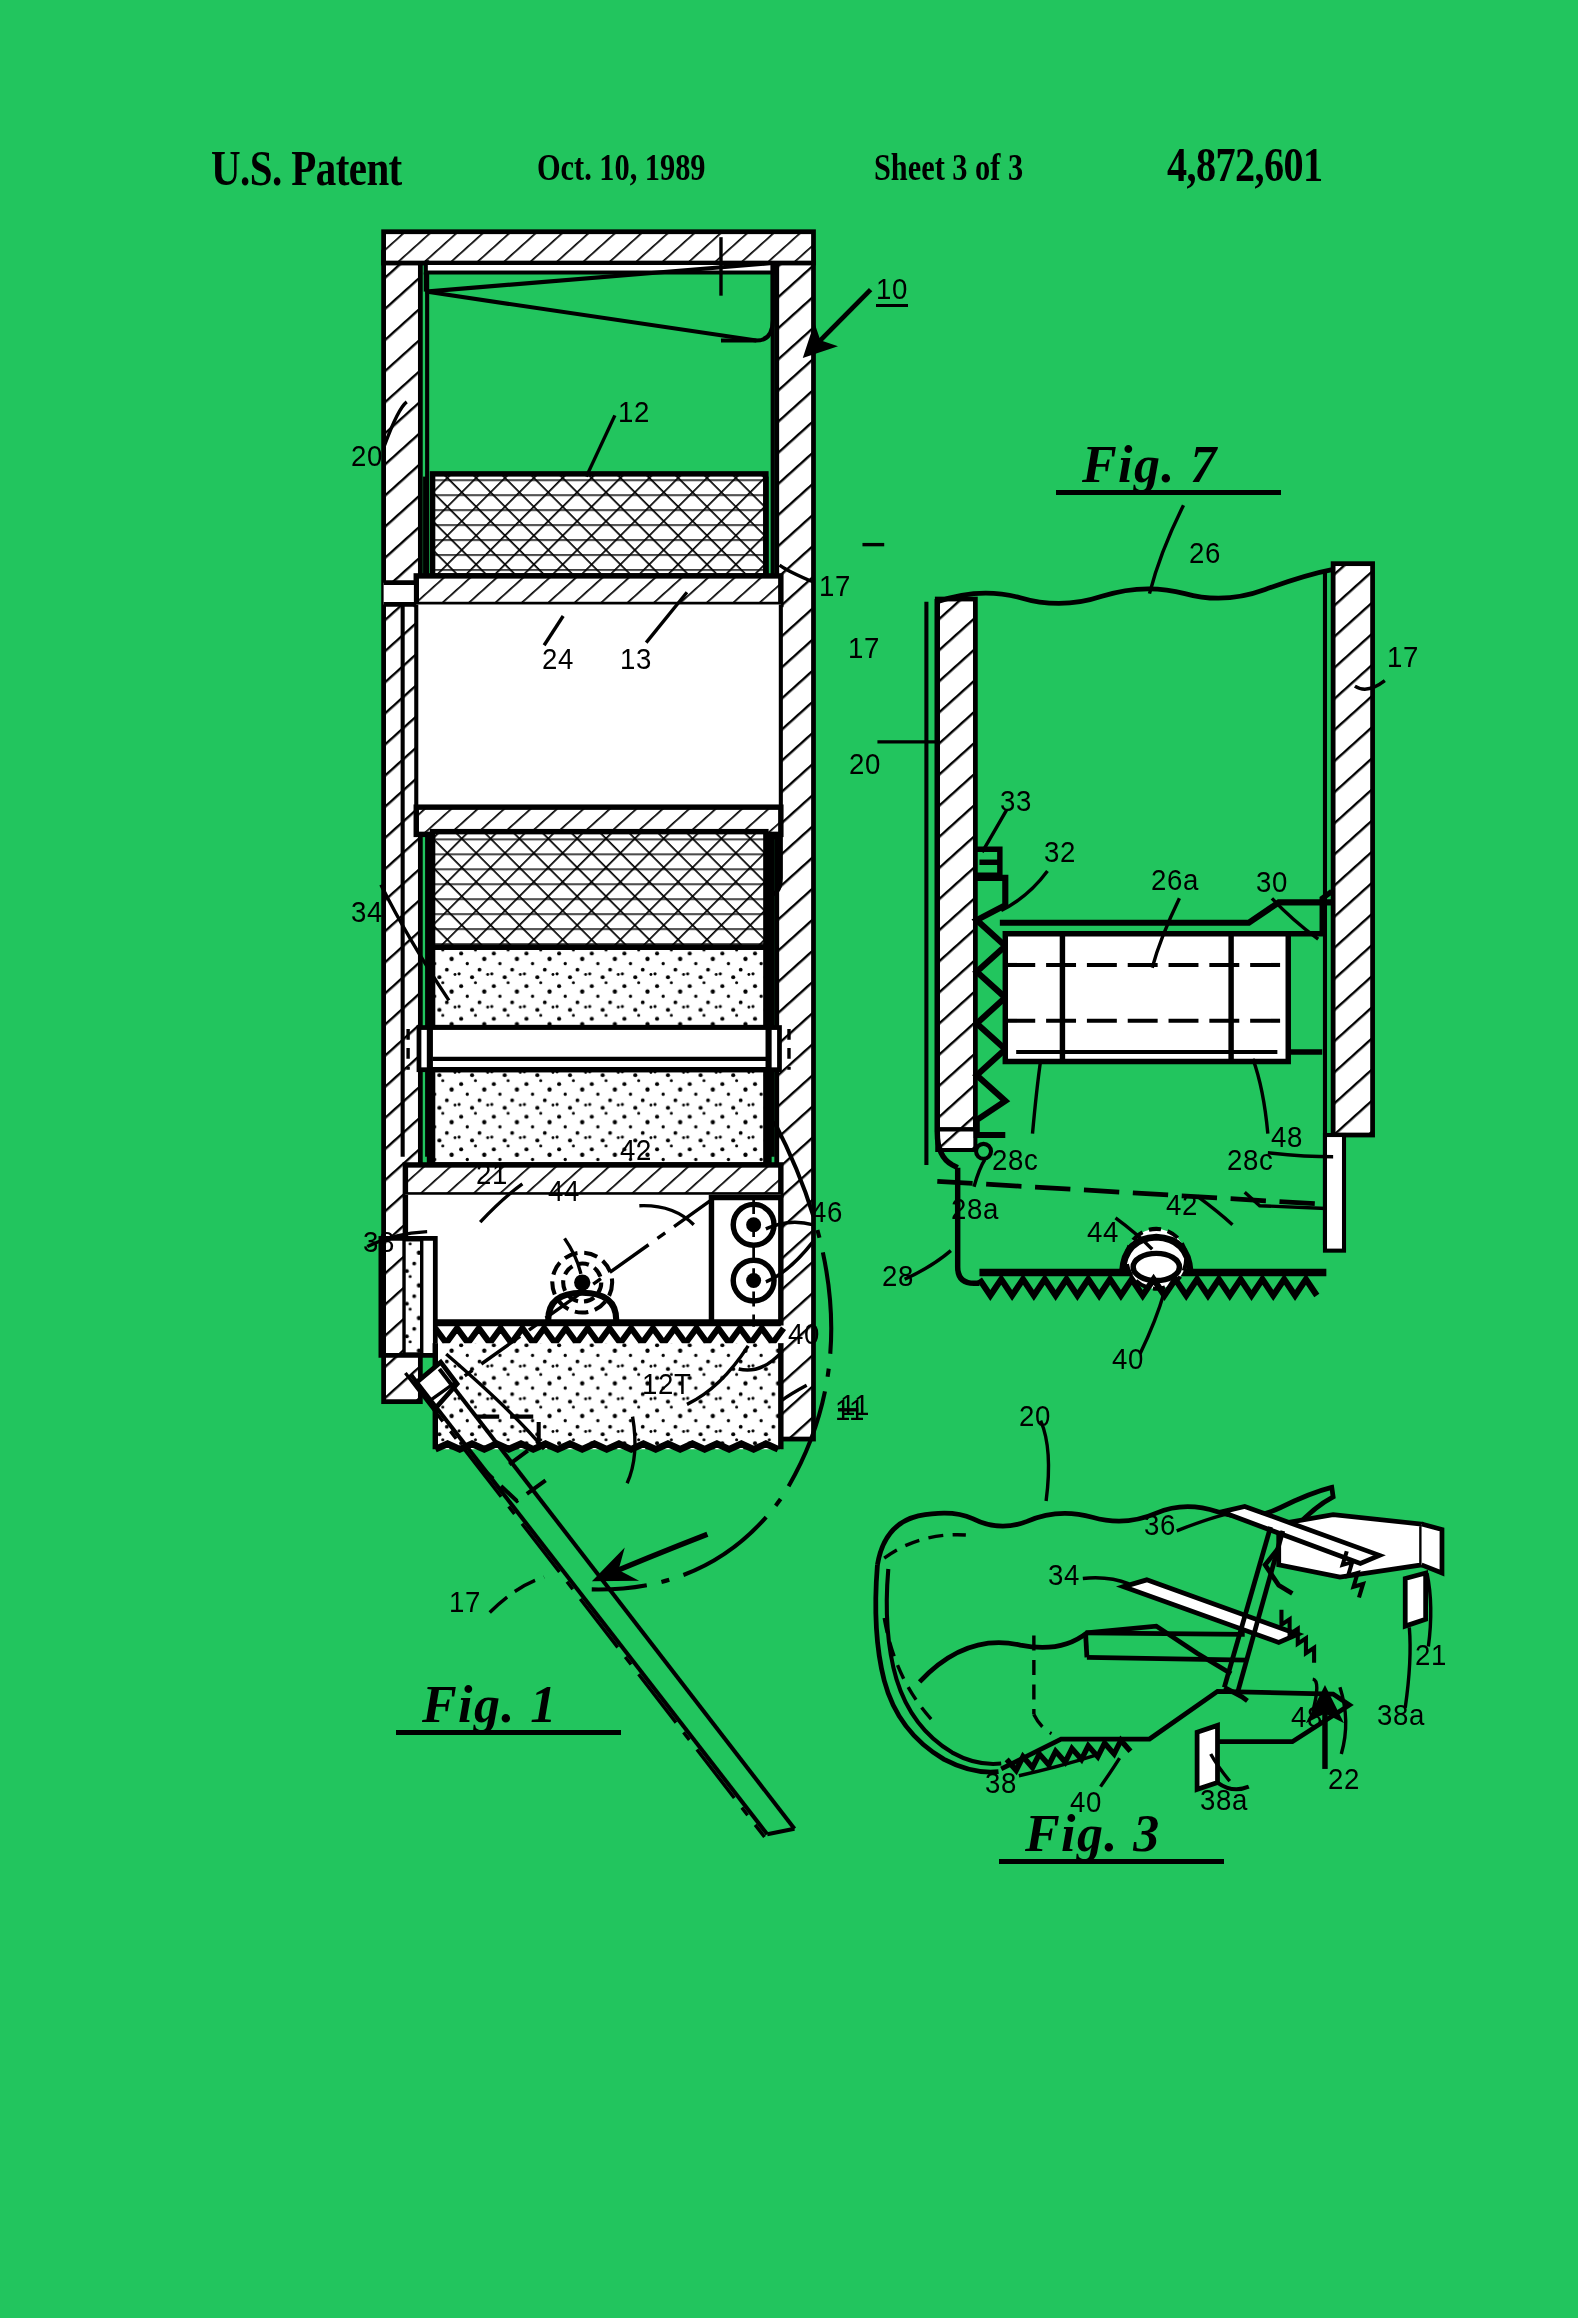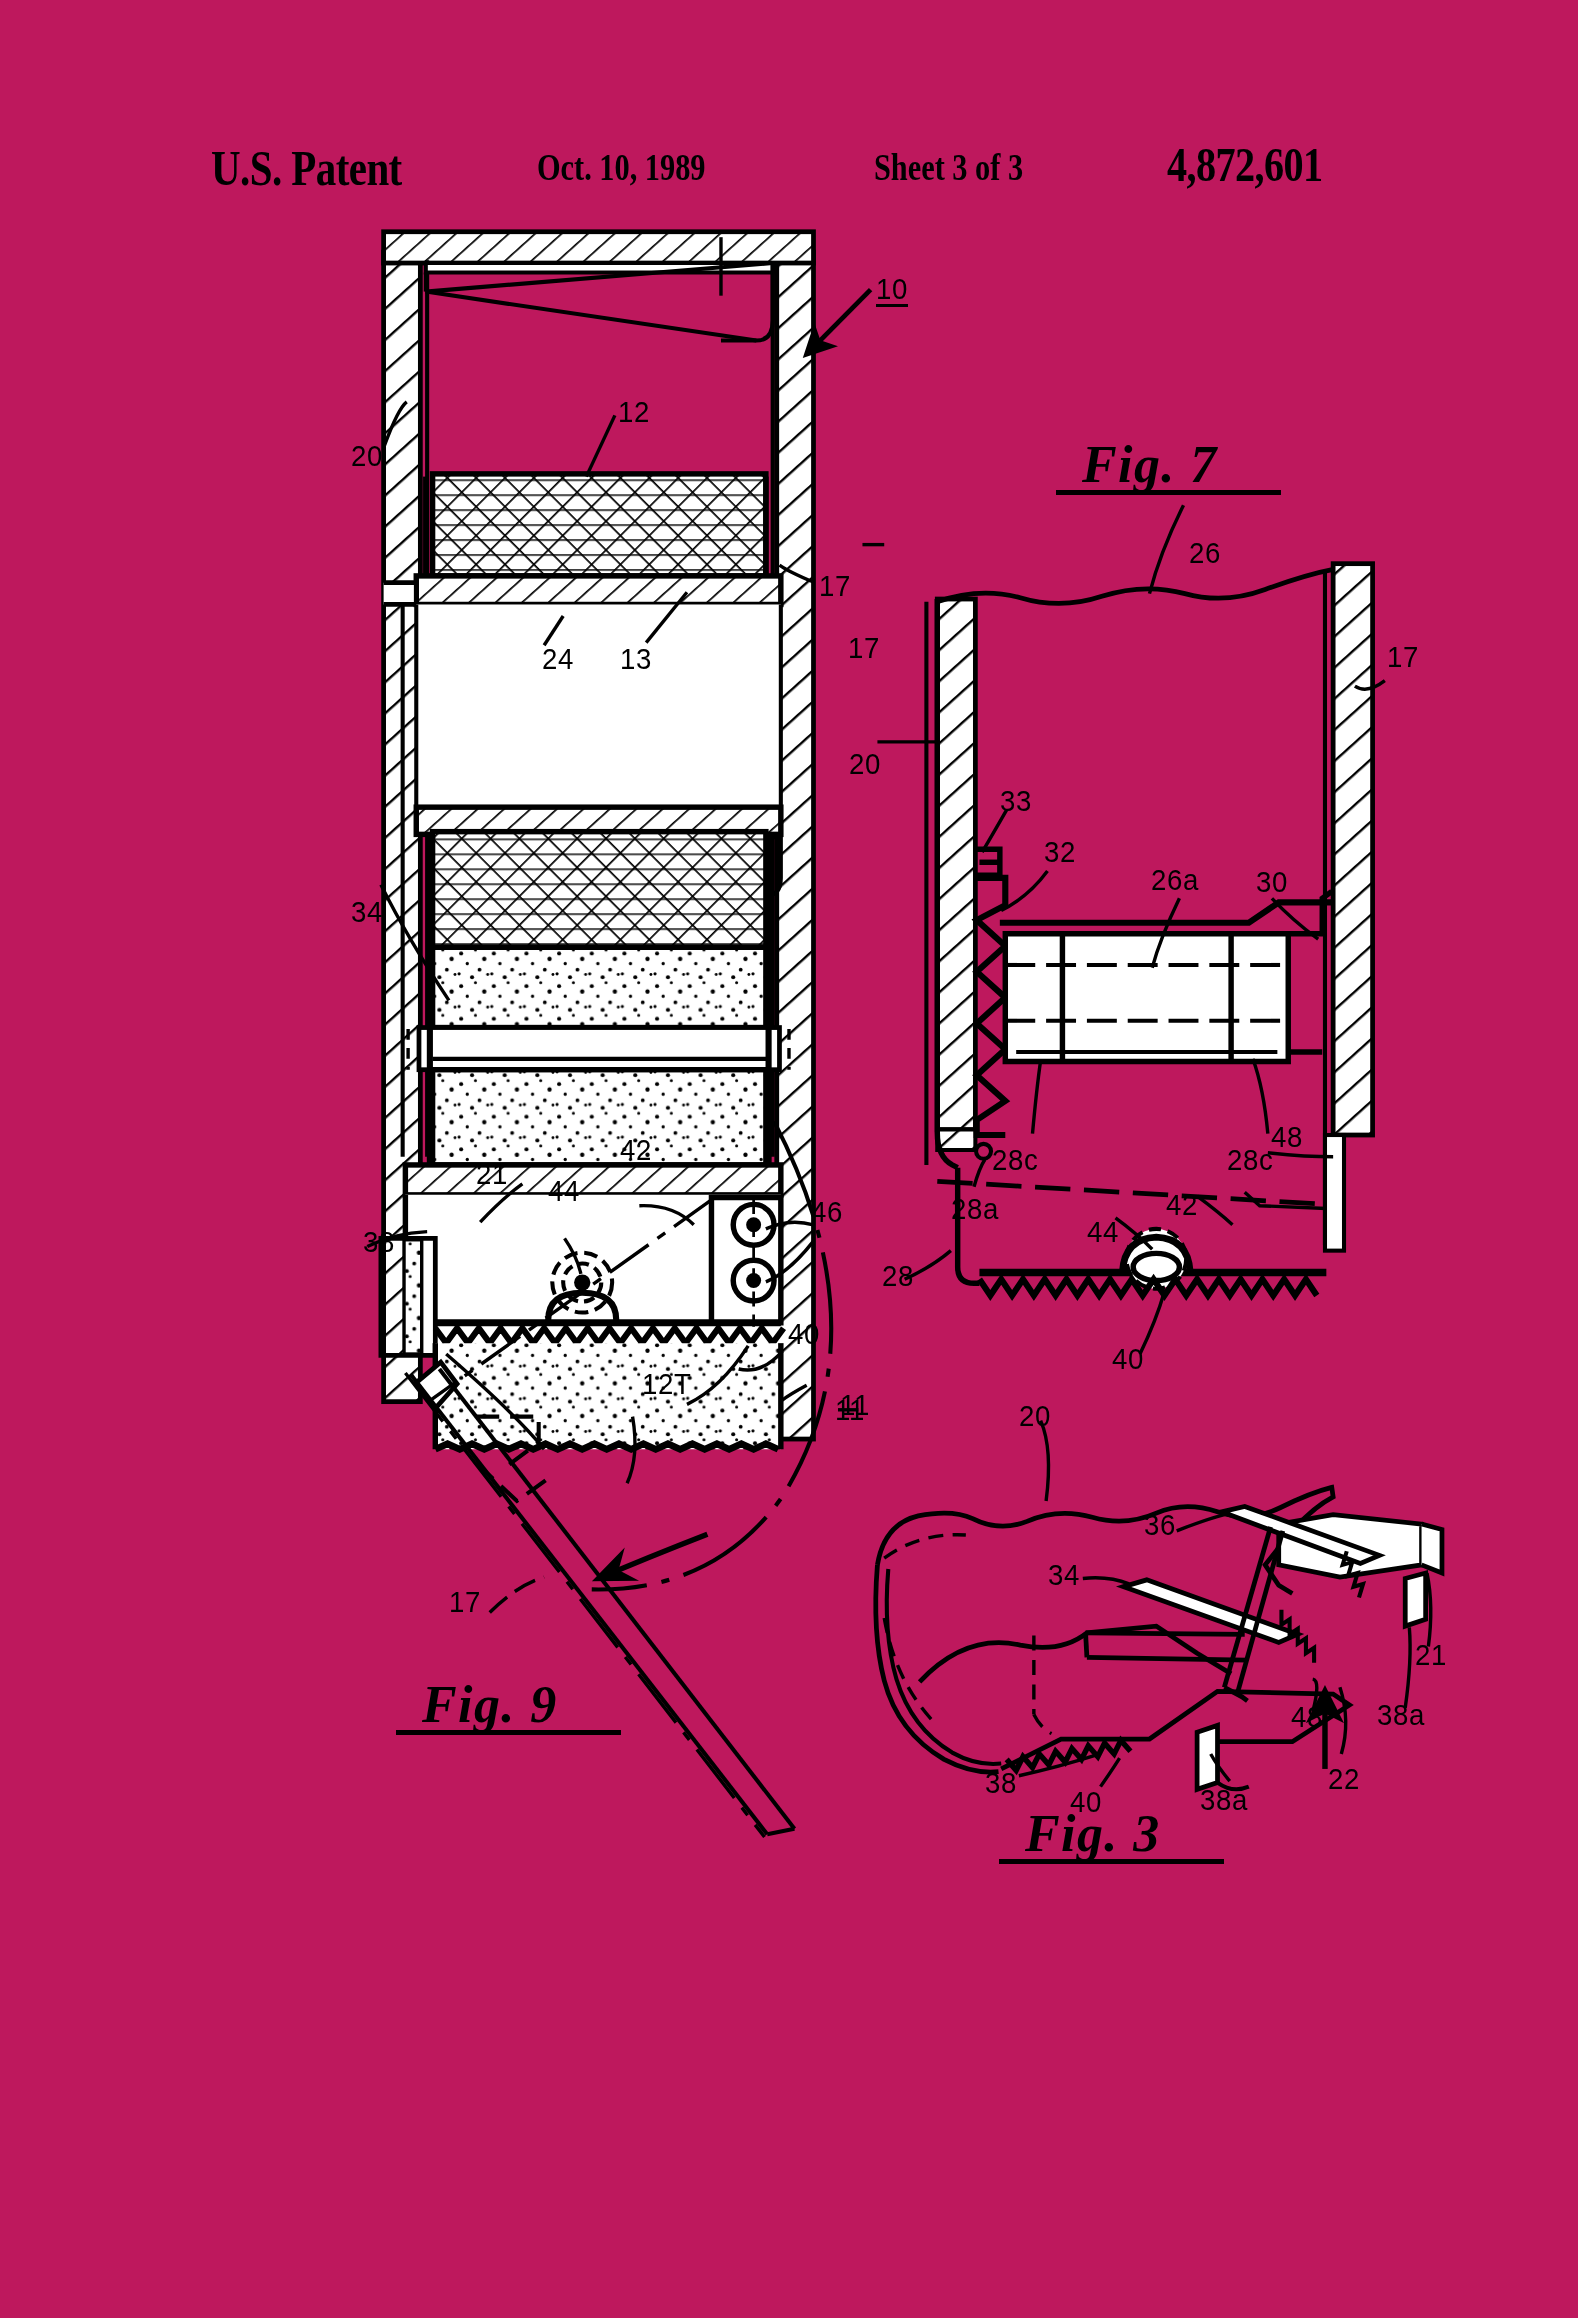--- a/index.html
+++ b/index.html
@@ -13,21 +13,21 @@
     position: relative;
     font-family: "Liberation Serif", serif;
     color: #000000;
     overflow: hidden;
   }
   #page {
     position: absolute;
     left: 0; top: 0;
     width: 1578px;
     height: 2319px;
-    background: #be185d;
+    background: #22c55e;
   }
   
   #header {
     position: absolute;
     left: 0; top: 0;
     width: 1578px;
     height: 204px;
   }
   .hdr-item {
     position: absolute;
@@ -501,21 +501,21 @@
   <div class="ref" style="left:1415px; top:1638px;">21</div>
   <div class="ref" style="left:1291px; top:1700px;">48</div>
   <div class="ref" style="left:1377px; top:1698px;">38a</div>
   <div class="ref" style="left:985px; top:1766px;">38</div>
   <div class="ref" style="left:1070px; top:1785px;">40</div>
   <div class="ref" style="left:1200px; top:1783px;">38a</div>
   <div class="ref" style="left:1328px; top:1762px;">22</div>
   <div class="ref" style="left:835px; top:1393px;">11</div>
 
   <div class="figcap" style="left:422px; top:1675px;">
-    <span>Fig. 9</span>
+    <span>Fig. 1</span>
     <span class="rule" style="width:225px;"></span>
   </div>
 
   <div class="figcap" style="left:1082px; top:435px;">
     <span>Fig. 7</span>
     <span class="rule" style="width:225px;"></span>
   </div>
 
   <div class="figcap" style="left:1025px; top:1804px;">
     <span>Fig. 3</span>

